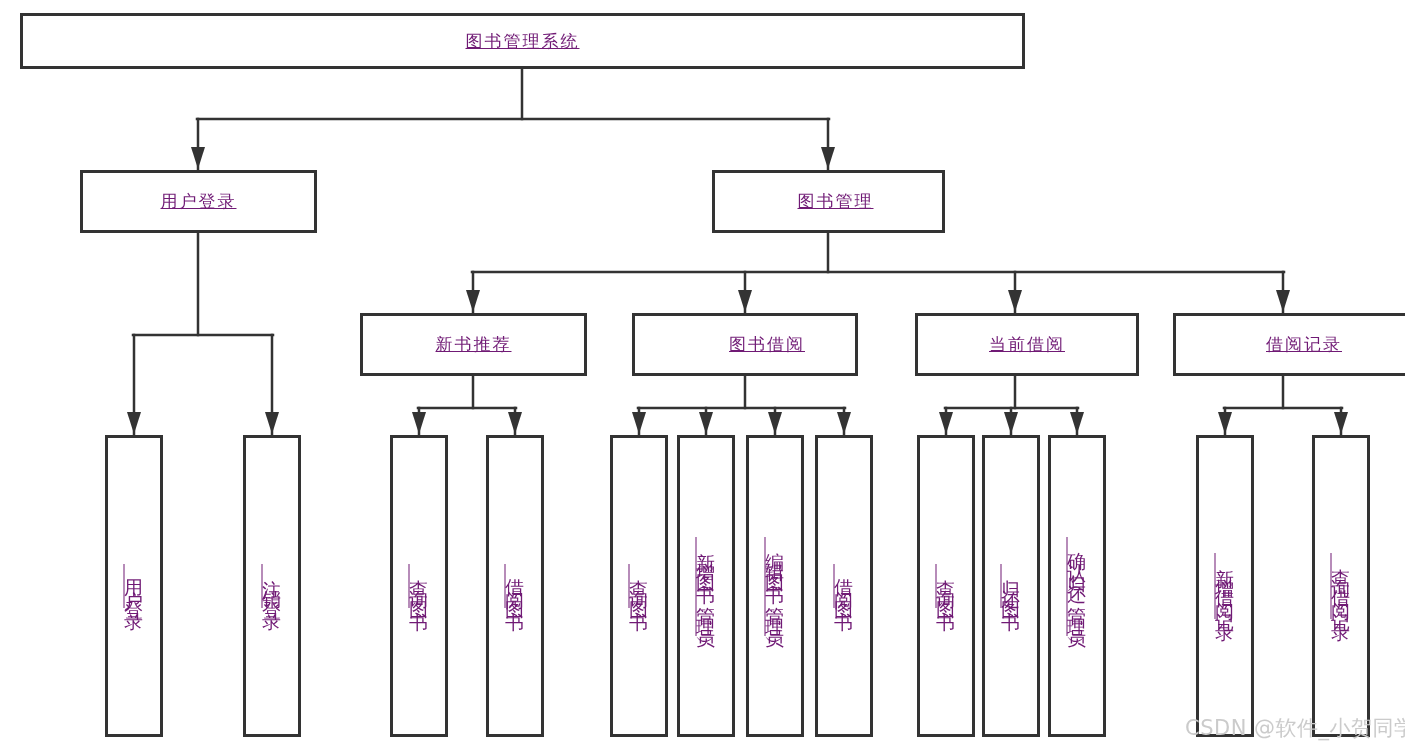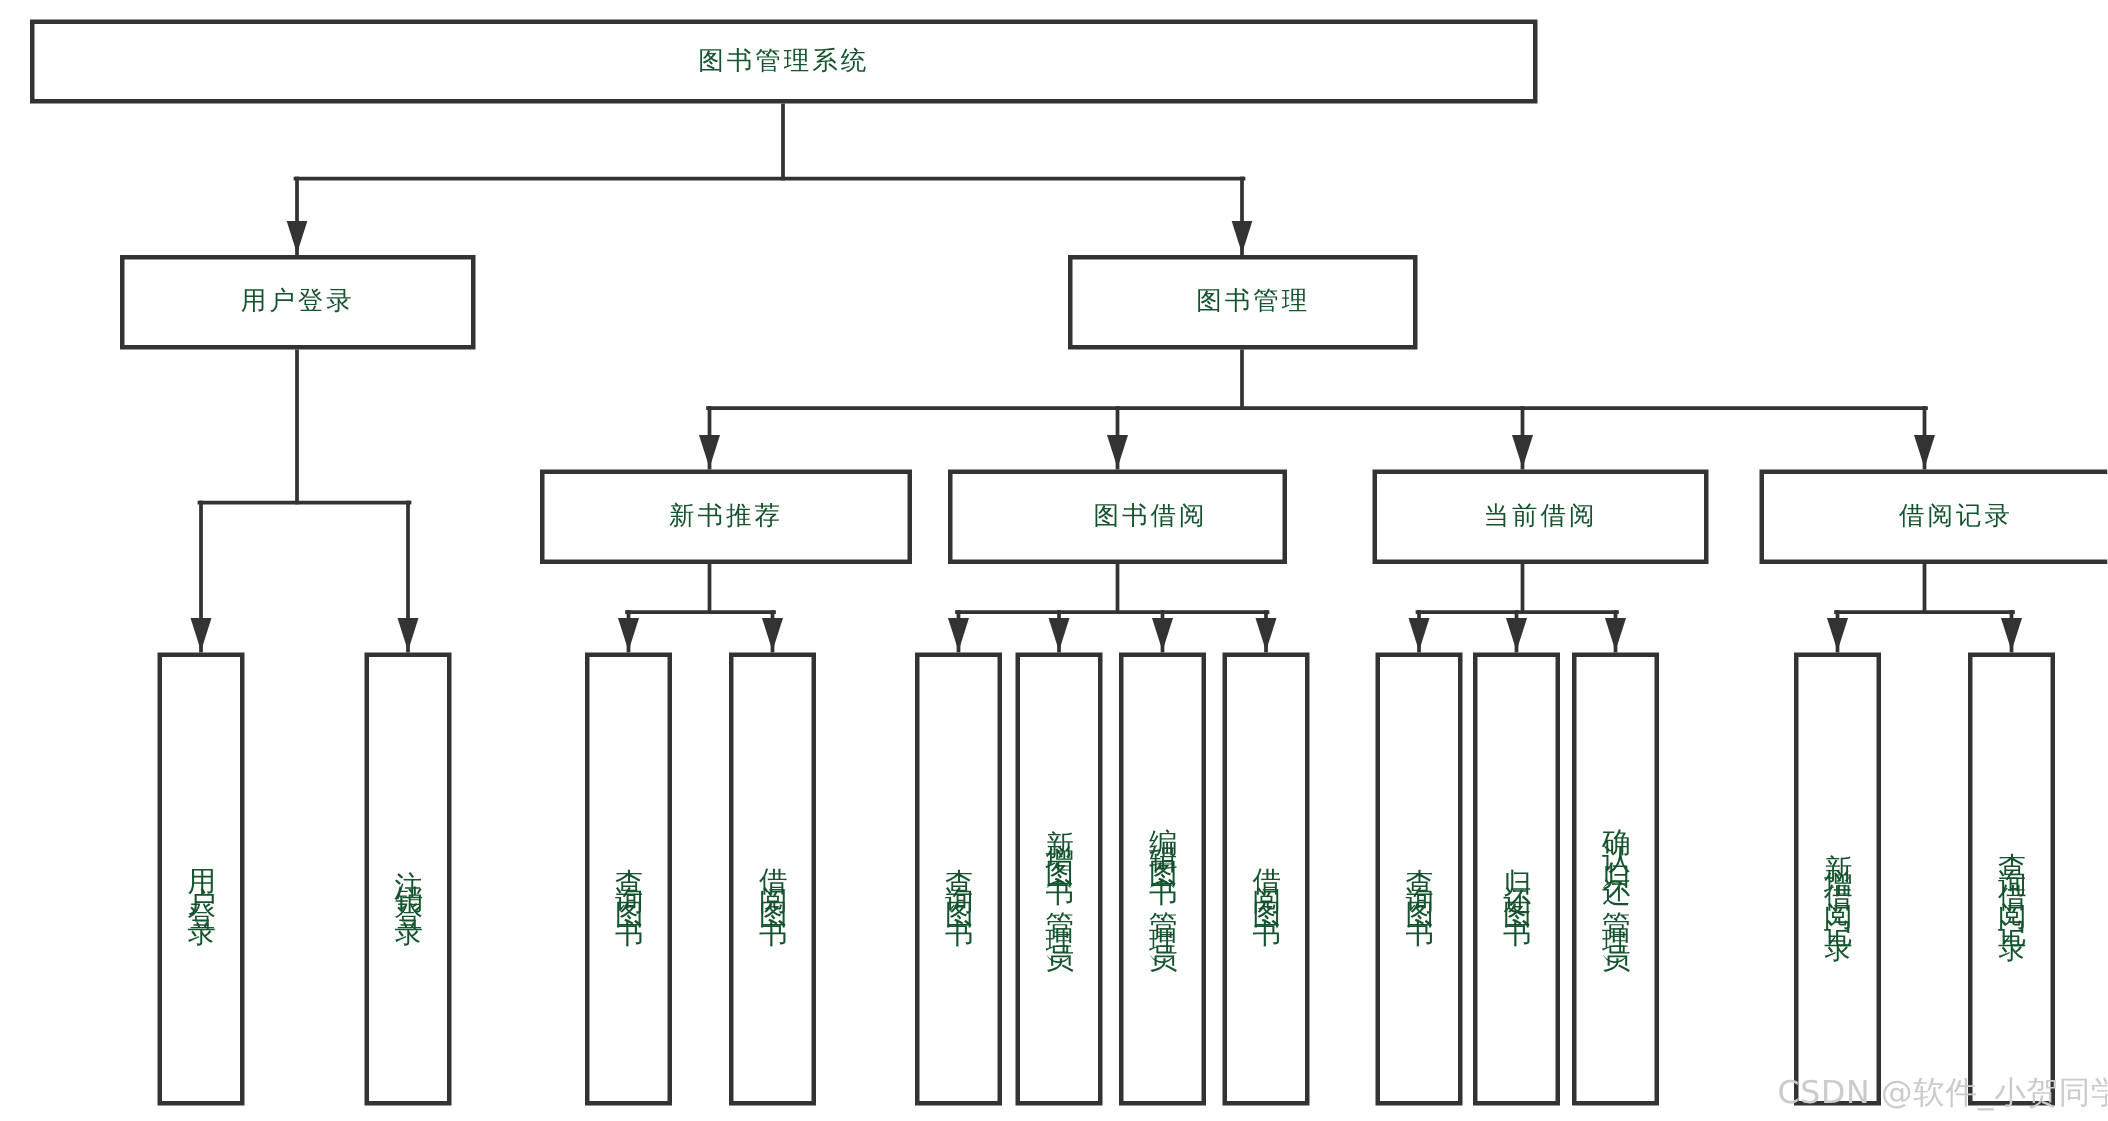--- a/index.html
+++ b/index.html
@@ -3,23 +3,24 @@
 <meta charset="utf-8">
 <style>
   html,body { margin:0; padding:0; background:#ffffff; }
   .stage {
     position:relative; width:1405px; height:747px; background:#ffffff;
     overflow:hidden; font-family:"DejaVu Sans","Liberation Sans",sans-serif;
   }
   .connectors { position:absolute; left:0; top:0; width:1405px; height:747px; }
   .node {
     position:absolute; box-sizing:border-box; background:#ffffff;
-    border:3px solid #333333; color:#14532d;
+    border:3px solid #333333; color:#701a75;
     display:flex; align-items:center; justify-content:center;
     text-align:center;
+    text-decoration:underline;
   }
   .h-label { font-size:17px; letter-spacing:2px; line-height:1; }
   .leaf {
     writing-mode:vertical-rl; text-orientation:mixed;
     font-size:19px; letter-spacing:11px; line-height:1;
     top:435px; width:58px; height:302px;
   }
   .watermark {
     position:absolute; left:1185px; top:714px; z-index:10;
     font-size:21px; color:#cbcbcb; letter-spacing:0.5px; white-space:nowrap;
@@ -78,21 +79,21 @@
       <line x1="1225" y1="408" x2="1225" y2="434" marker-end="url(#ah)"></line>
       <line x1="1341" y1="408" x2="1341" y2="434" marker-end="url(#ah)"></line>
     </g>
   </svg>
 
   <div class="node h-label" style="left:20px; top:13px; width:1005px; height:56px;">图书管理系统</div>
 
   <div class="node h-label" style="left:80px; top:170px; width:237px; height:63px;">用户登录</div>
   <div class="node h-label" style="left:712px; top:170px; width:233px; height:63px;padding-left:14px;">图书管理</div>
 
-  <div class="node h-label" style="left:360px; top:313px; width:248px; height:63px;">新书推荐</div>
+  <div class="node h-label" style="left:360px; top:313px; width:227px; height:63px;">新书推荐</div>
   <div class="node h-label" style="left:632px; top:313px; width:226px; height:63px;padding-left:44px;">图书借阅</div>
   <div class="node h-label" style="left:903px; top:313px; width:224px; height:63px;margin-left:12px;">当前借阅</div>
   <div class="node h-label" style="left:1173px; top:313px; width:262px; height:63px;">借阅记录</div>
 
   <div class="node leaf" style="left:105px;">用户登录</div>
   <div class="node leaf" style="left:243px;">注销登录</div>
 
   <div class="node leaf" style="left:390px;">查询图书</div>
   <div class="node leaf" style="left:486px;">借阅图书</div>
 

